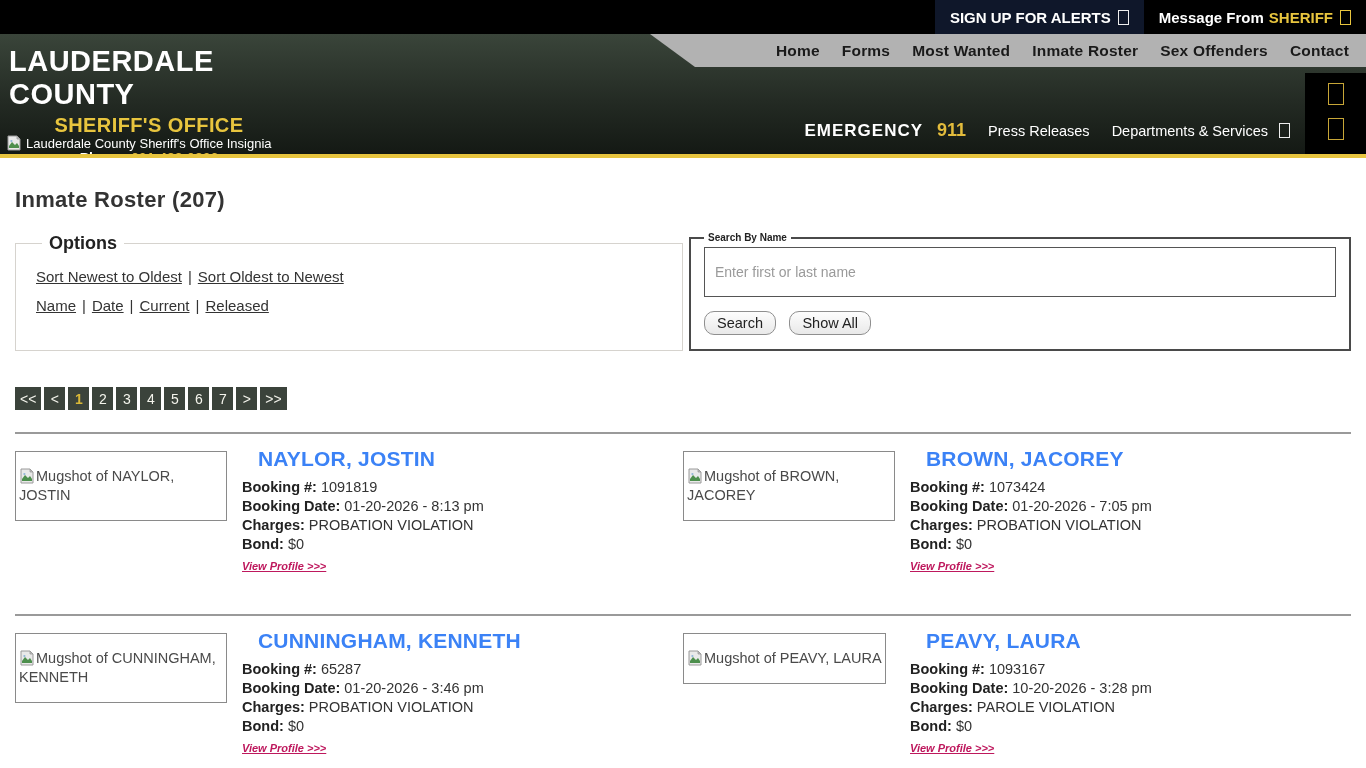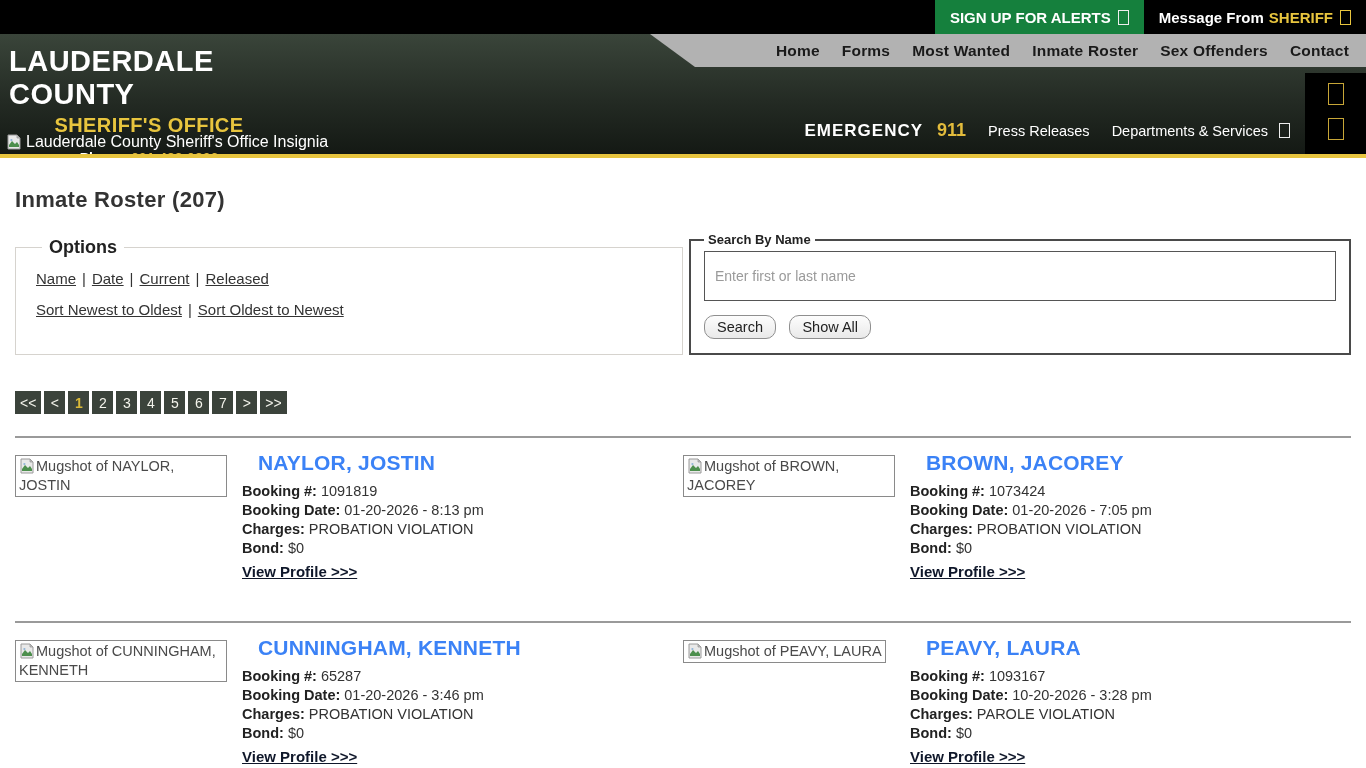--- a/index.html
+++ b/index.html
@@ -24,21 +24,21 @@
     display: flex;
     align-items: center;
     padding: 0 15px;
     font-size: 15px;
     font-weight: bold;
     color: #fff;
     text-decoration: none;
     white-space: nowrap;
   }
   .topbar-item .gold { color: #e8c53e; margin-left: 5px; }
-  .topbar-item.alerts { background: #15803d; }
+  .topbar-item.alerts { background: #0f172a; }
   .tofu {
     display: inline-block;
     width: 11px; height: 15px;
     border: 1px solid currentColor;
     margin-left: 7px;
     vertical-align: -2px;
   }
   .tofu.gold-t { color: #e8c53e; }
   .tofu.white-t { color: #eee; }
 
@@ -96,21 +96,21 @@
     font-weight: bold;
     color: #fff;
   }
   .brand-phone .gold { color: #e3bc3c; }
   .insignia-alt {
     position: absolute;
     left: 6px; bottom: 3px;
     display: flex;
     align-items: center;
     gap: 3px;
-    font-size: 16px;
+    font-size: 13px;
     color: #fff;
   }
   .emergency-row {
     position: absolute;
     bottom: 13px; right: 76px;
     display: flex;
     align-items: baseline;
     z-index: 1;
     white-space: nowrap;
   }
@@ -164,21 +164,21 @@
   .sep { margin: 0 6px; }
   .sort-links { margin-top: 14px; }
 
   fieldset.search-box {
     flex: 1;
     border: 2px solid #4a4a4a;
     margin: 0;
     padding: 0 13px 14px;
   }
   fieldset.search-box legend {
-    font-size: 13px;
+    font-size: 10px;
     font-weight: bold;
     color: #222;
     padding: 0 4px;
   }
   .search-input {
     width: 100%;
     height: 50px;
     border: 1px solid #555;
     font-family: "Liberation Sans", sans-serif;
     font-size: 14px;
@@ -223,43 +223,44 @@
   }
 
   
   .inmate-row { display: flex; padding: 13px 0 18px; }
   .inmate-cell { width: 50%; display: flex; align-items: flex-start; }
   .mug-col { width: 227px; flex-shrink: 0; padding-top: 4px; }
   .mug-placeholder {
     display: inline-block;
     max-width: 212px;
     border: 1px solid #8a8a8a;
-    padding: 1px 3px;
+    padding: 15px 3px;
     font-size: 14.5px;
     line-height: 19px;
     color: #4a4a4a;
     background: #fff;
   }
   .broken-img-icon { vertical-align: -3px; margin-right: 1px; }
   .inmate-details { flex: 1; }
   .inmate-name {
     font-size: 21px;
     font-weight: bold;
     color: #3b82f6;
     margin: 0 16px 9px;
     letter-spacing: 0.2px;
   }
   .detail-line { margin: 0 0 5px; font-size: 14.5px; line-height: 14px; color: #333; }
   .detail-line .lbl { font-weight: bold; color: #222; margin-right: 4px; }
   .view-profile {
     display: inline-block;
     margin-top: 3px;
-    font-size: 15px;
-    font-weight: bold;
-    color: #0f172a;
+    font-size: 11px;
+    font-weight: bold;
+    font-style: italic;
+    color: #be185d;
     text-decoration: underline;
   }
 </style>
 </head>
 <body>
 
 <div class="topbar">
   <a href="#" class="topbar-item alerts">
     <span>SIGN UP FOR ALERTS</span>
     <span class="tofu white-t"></span>
@@ -318,25 +319,25 @@
 </header>
 
 <main>
 
   <h1 class="page-title">Inmate Roster (207)</h1>
 
   <div class="controls-row">
 
     <fieldset class="options-box">
       <legend>Options</legend>
+      <div class="filter-links sort-links">
+        <a href="#">Sort Newest to Oldest</a><span class="sep">|</span><a href="#">Sort Oldest to Newest</a>
+      </div>
       <div class="filter-links">
         <a href="#">Name</a><span class="sep">|</span><a href="#">Date</a><span class="sep">|</span><a href="#">Current</a><span class="sep">|</span><a href="#">Released</a>
-      </div>
-      <div class="filter-links sort-links">
-        <a href="#">Sort Newest to Oldest</a><span class="sep">|</span><a href="#">Sort Oldest to Newest</a>
       </div>
     </fieldset>
 
     <fieldset class="search-box">
       <legend>Search By Name</legend>
       <input type="text" class="search-input" placeholder="Enter first or last name" style="">
       <div>
         <button class="btn">Search</button>
         <button class="btn">Show All</button>
       </div>

